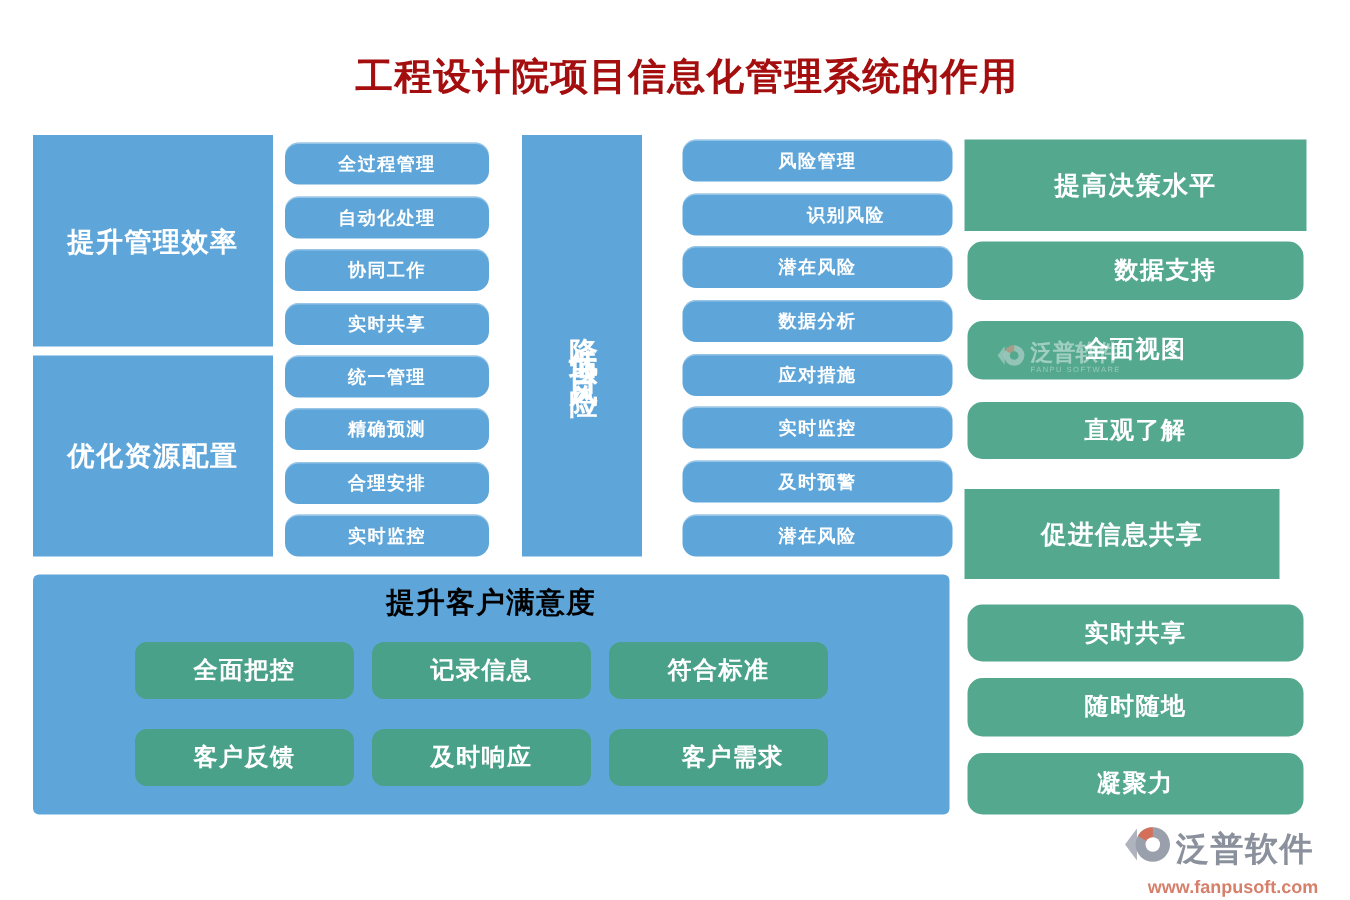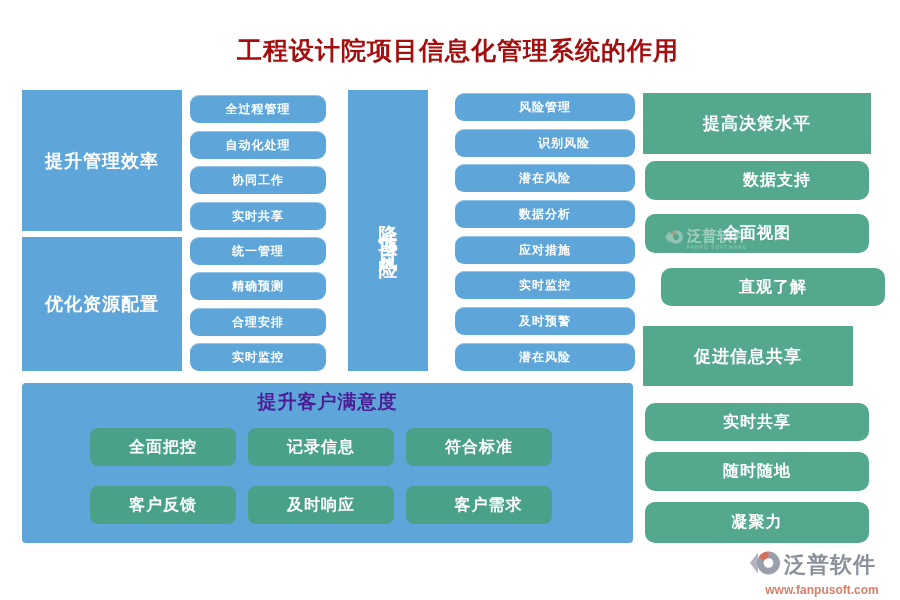--- a/index.html
+++ b/index.html
@@ -38,21 +38,21 @@
   .gbtn{
     position:absolute;background:var(--green);color:#fff;display:flex;
     align-items:center;justify-content:center;font-weight:bold;font-size:16px;
     border-radius:10px;letter-spacing:1px;
   }
   .bottom-section{
     position:absolute;left:22px;top:383px;width:611px;height:160px;
     background:var(--blue);border-radius:4px;
   }
   .bottom-title{
-    position:absolute;left:0;top:6px;width:100%;text-align:center;color:#4c1d95;
+    position:absolute;left:0;top:6px;width:100%;text-align:center;color:#000000;
     font-weight:bold;font-size:19px;letter-spacing:1px;
   }
   .sbtn{
     position:absolute;width:146px;height:38px;background:var(--green-dark);
     color:#fff;display:flex;align-items:center;justify-content:center;
     font-weight:bold;font-size:16px;border-radius:8px;letter-spacing:1px;
   }
   .watermark{
     position:absolute;left:664px;top:227px;display:flex;align-items:center;
     gap:3px;opacity:.6;pointer-events:none;
@@ -90,21 +90,21 @@
   <div class="bbtn" style="left:455px;top:164px;width:180px;height:28px;">潜在风险</div>
   <div class="bbtn" style="left:455px;top:200px;width:180px;height:28px;">数据分析</div>
   <div class="bbtn" style="left:455px;top:236px;width:180px;height:28px;">应对措施</div>
   <div class="bbtn" style="left:455px;top:271px;width:180px;height:28px;">实时监控</div>
   <div class="bbtn" style="left:455px;top:307px;width:180px;height:28px;">及时预警</div>
   <div class="bbtn" style="left:455px;top:343px;width:180px;height:28px;">潜在风险</div>
 
   <div class="ghead" style="left:643px;top:93px;width:228px;height:61px;">提高决策水平</div>
   <div class="gbtn" style="left:645px;top:161px;width:224px;height:39px;padding-left:40px;">数据支持</div>
   <div class="gbtn" style="left:645px;top:214px;width:224px;height:39px;">全面视图</div>
-  <div class="gbtn" style="left:645px;top:268px;width:224px;height:38px;margin-left:16px;">直观了解</div>
+  <div class="gbtn" style="left:645px;top:268px;width:224px;height:38px;">直观了解</div>
 
   <div class="ghead" style="left:643px;top:326px;width:210px;height:60px;">促进信息共享</div>
   <div class="gbtn" style="left:645px;top:403px;width:224px;height:38px;">实时共享</div>
   <div class="gbtn" style="left:645px;top:452px;width:224px;height:39px;">随时随地</div>
   <div class="gbtn" style="left:645px;top:502px;width:224px;height:41px;">凝聚力</div>
 
   <div class="bottom-section">
     <div class="bottom-title">提升客户满意度</div>
     <div class="sbtn" style="left:68px;top:45px;">全面把控</div>
     <div class="sbtn" style="left:226px;top:45px;">记录信息</div>

